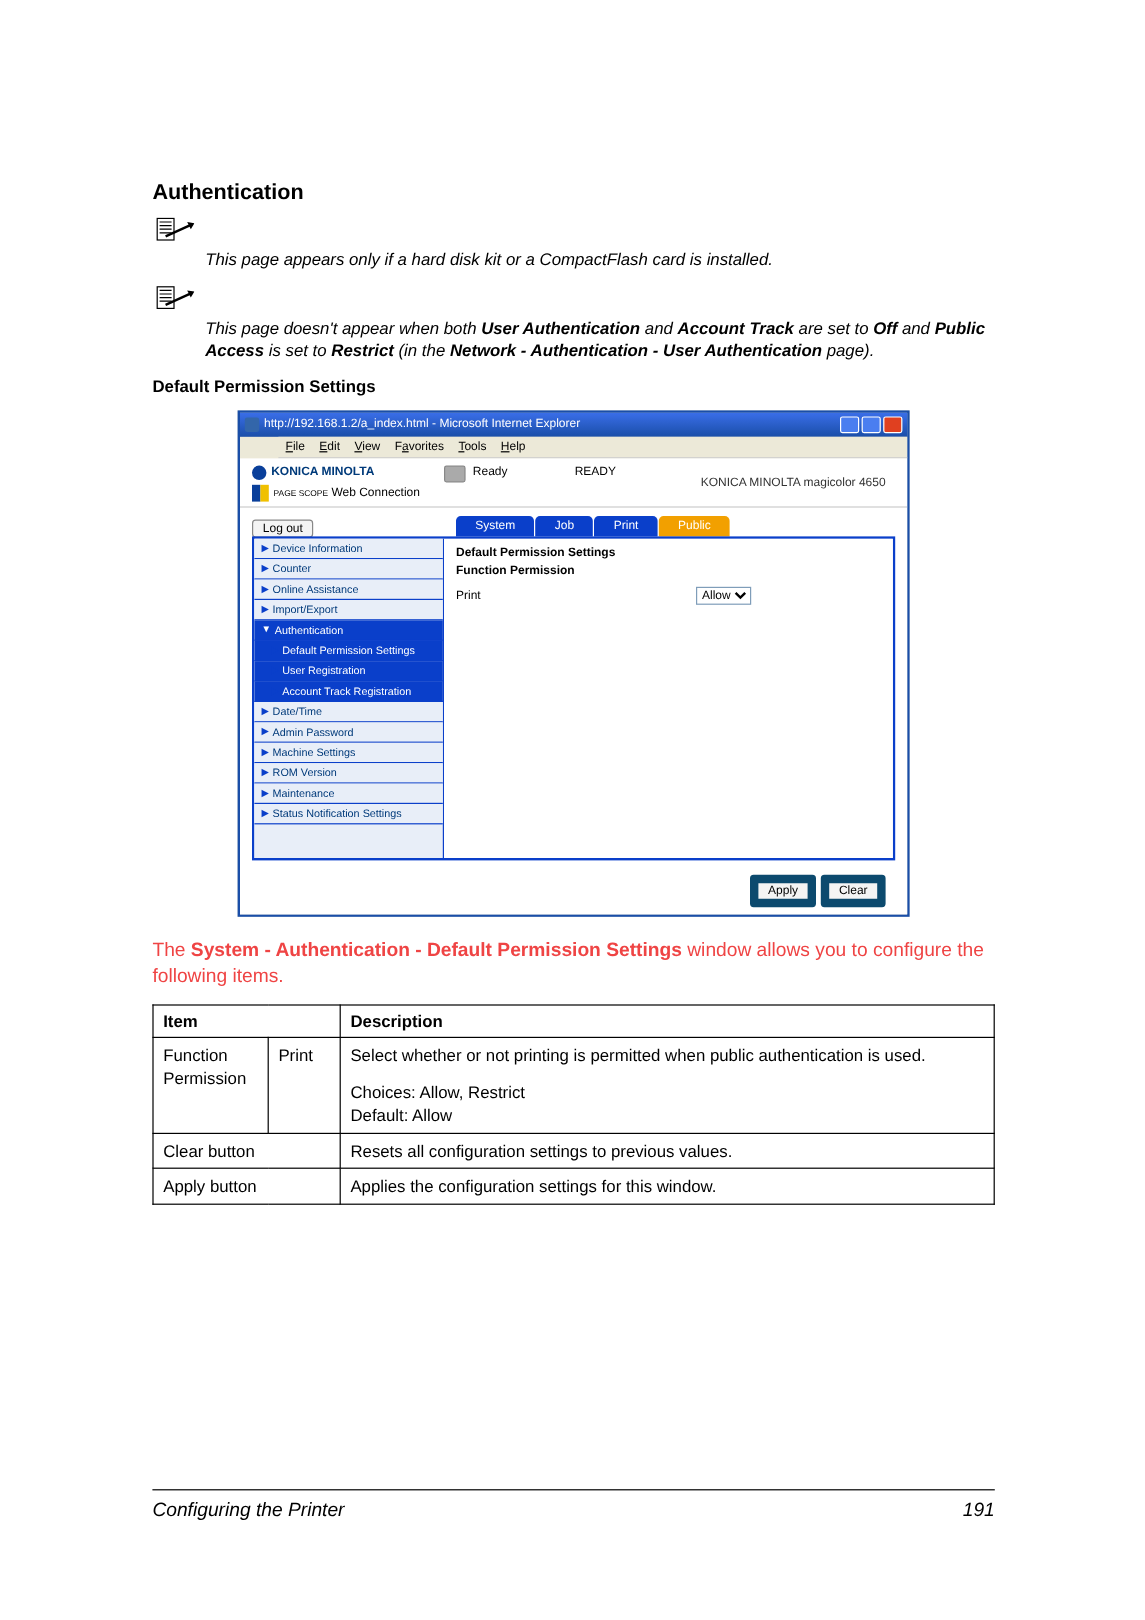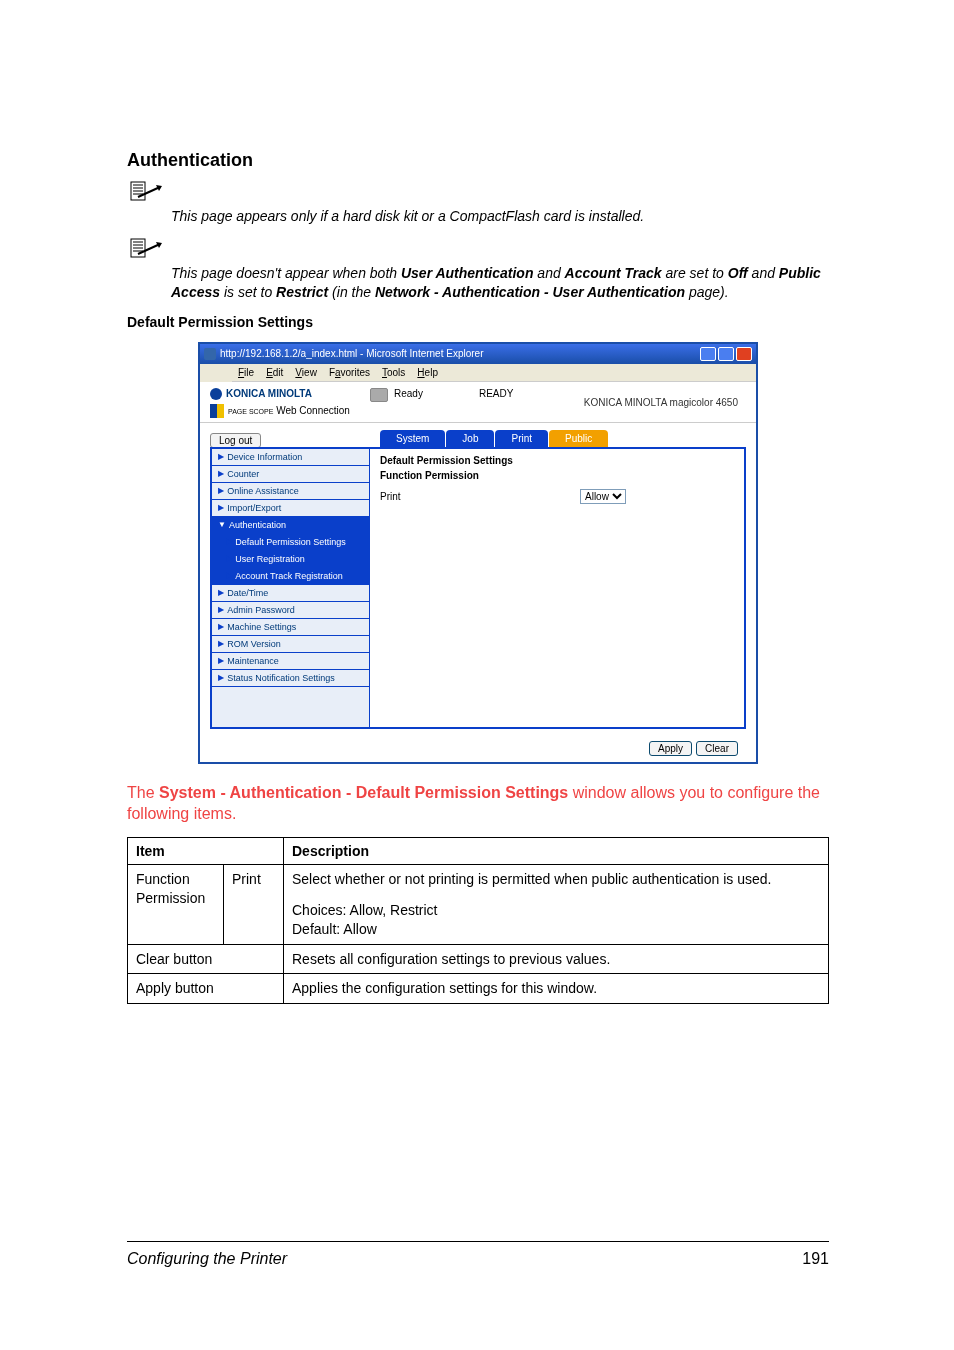--- a/index.html
+++ b/index.html
@@ -168,21 +168,21 @@
   .ss-content .row .lbl { width: 200px; }
   .ss-content select { font-size: 10px; border: 1px solid #7f9db9; background: #fff; }
   .ss-footer {
     display: flex;
     justify-content: flex-end;
     padding: 6px 18px;
     gap: 4px;
   }
   .ss-footer button {
     font-size: 10px;
-    border: 1px solid #0c4a6e;
+    border: 7px solid #0c4a6e;
     background: #f4f4f4;
     padding: 1px 8px;
     border-radius: 3px;
   }
   .body-text {
     font-size: 16px;
     color: #ef4444;
     line-height: 1.35;
     margin-bottom: 12px;
   }
@@ -211,20 +211,21 @@
     position: absolute;
     left: 127px;
     bottom: 82px;
     font-style: italic;
     font-size: 16px;
   }
   .footer-right {
     position: absolute;
     right: 125px;
     bottom: 82px;
+    font-style: italic;
     font-size: 16px;
   }
 </style>
 </head>
 <body>
 
 <div class="page">
 
   <div class="h2">Authentication</div>
 

